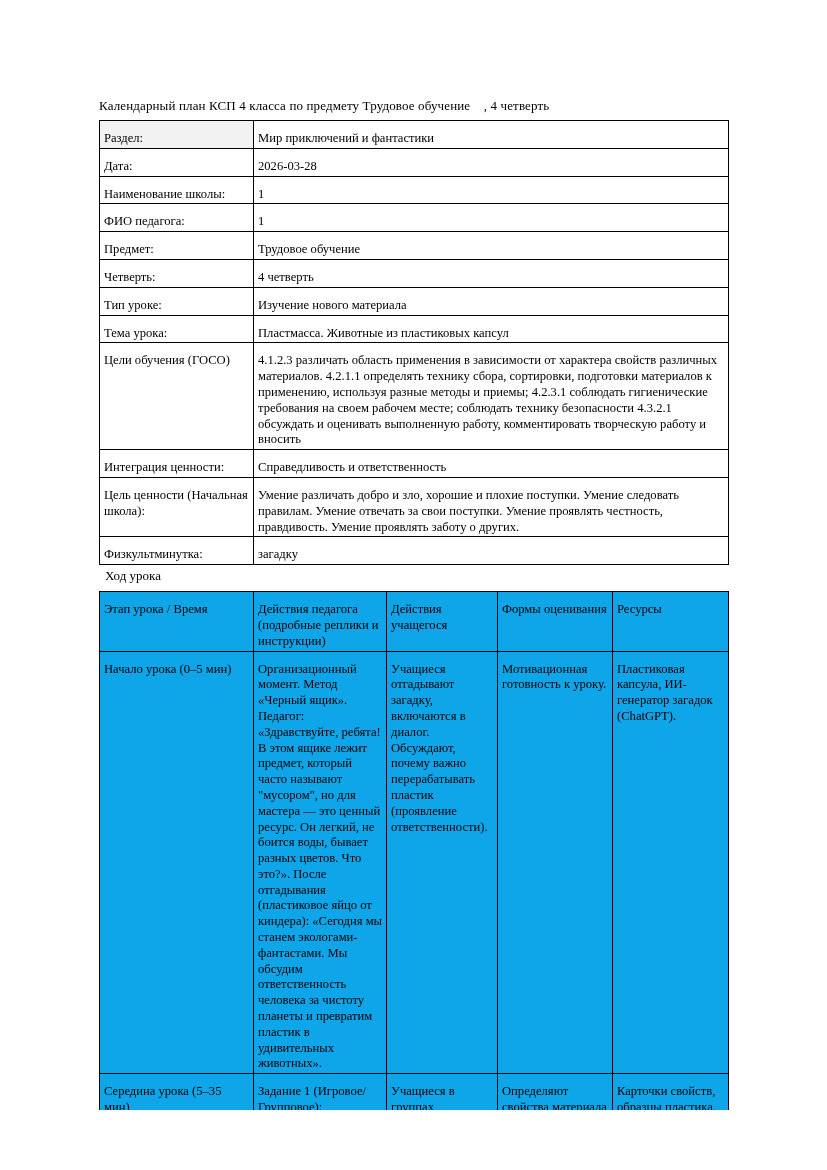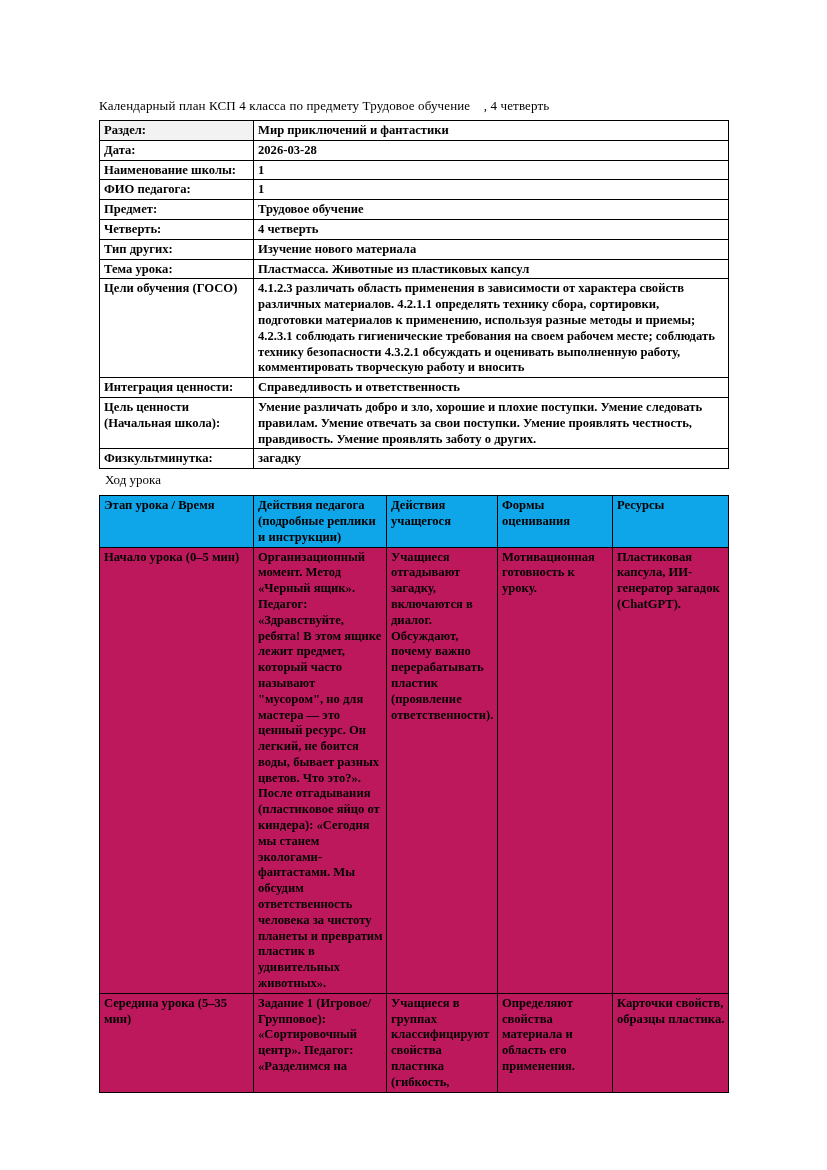--- a/index.html
+++ b/index.html
@@ -34,23 +34,23 @@
   table {
     border-collapse: collapse;
     table-layout: fixed;
     width: 629px;
     font-size: 12.6px;
     line-height: 15.8px;
   }
   table td, table th {
     border: 1px solid #000000;
     vertical-align: top;
-    padding: 2px 3px 1px 4px;
+    padding: 10px 3px 1px 4px;
     text-align: left;
-    font-weight: bold;
+    font-weight: normal;
     word-wrap: break-word;
     overflow-wrap: break-word;
     hyphens: none;
   }
   
   #info-table col.c-label { width: 154px; }
   #info-table col.c-value { width: 475px; }
   #info-table td.label { background: #ffffff; }
   #info-table tr:first-child td.label { background: #f2f2f2; }
   #info-table td.value { background: #ffffff; }
@@ -65,21 +65,21 @@
   #flow-table col.c1 { width: 154px; }
   #flow-table col.c2 { width: 133px; }
   #flow-table col.c3 { width: 111px; }
   #flow-table col.c4 { width: 115px; }
   #flow-table col.c5 { width: 116px; }
   #flow-table thead td {
     background: #0ea5e9;
     height: 47px;
   }
   #flow-table tbody td {
-    background: #be185d;
+    background: #0ea5e9;
   }
   .clip-row td {
     border-bottom: 1px solid #000000;
   }
 </style>
 </head>
 <body>
 
 <div class="page">
 
@@ -109,21 +109,21 @@
       </tr>
       <tr>
         <td class="label">Предмет:</td>
         <td class="value">Трудовое обучение</td>
       </tr>
       <tr>
         <td class="label">Четверть:</td>
         <td class="value">4 четверть</td>
       </tr>
       <tr>
-        <td class="label">Тип других:</td>
+        <td class="label">Тип уроке:</td>
         <td class="value">Изучение нового материала</td>
       </tr>
       <tr>
         <td class="label">Тема урока:</td>
         <td class="value">Пластмасса. Животные из пластиковых капсул</td>
       </tr>
       <tr>
         <td class="label">Цели обучения (ГОСО)</td>
         <td class="value">4.1.2.3 различать область применения в зависимости от характера свойств различных материалов. 4.2.1.1 определять технику сбора, сортировки, подготовки материалов к применению, используя разные методы и приемы; 4.2.3.1 соблюдать гигиенические требования на своем рабочем месте; соблюдать технику безопасности 4.3.2.1 обсуждать и оценивать выполненную работу, комментировать творческую работу и вносить</td>
       </tr>

